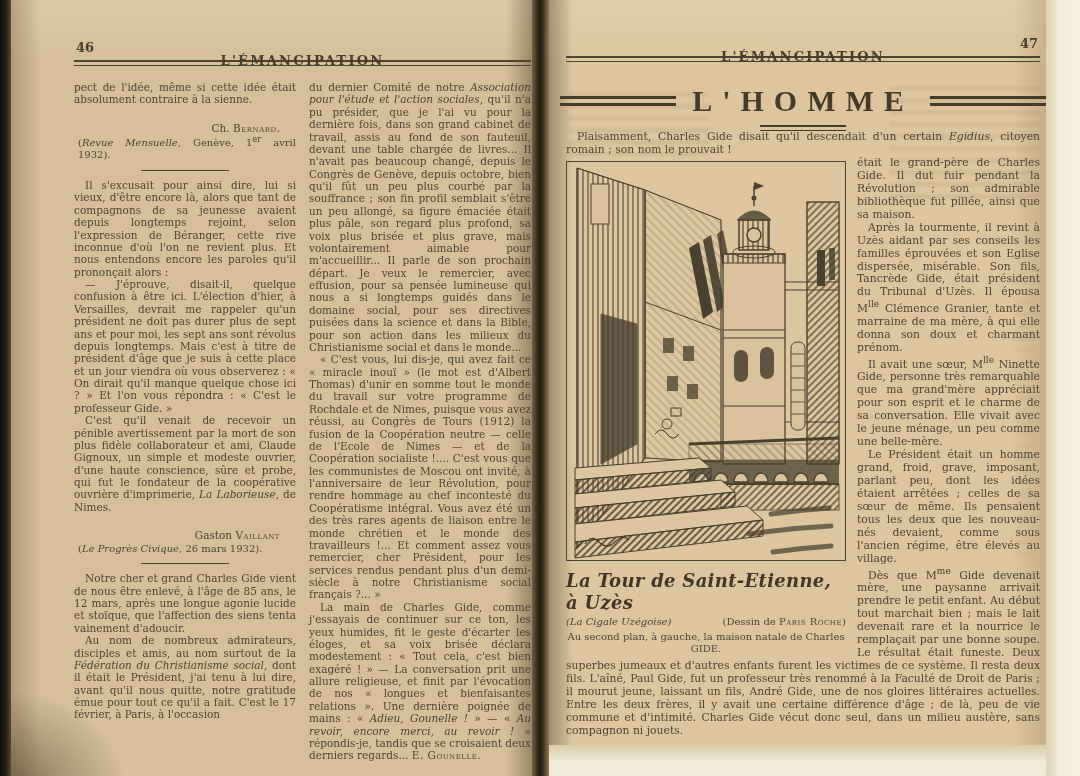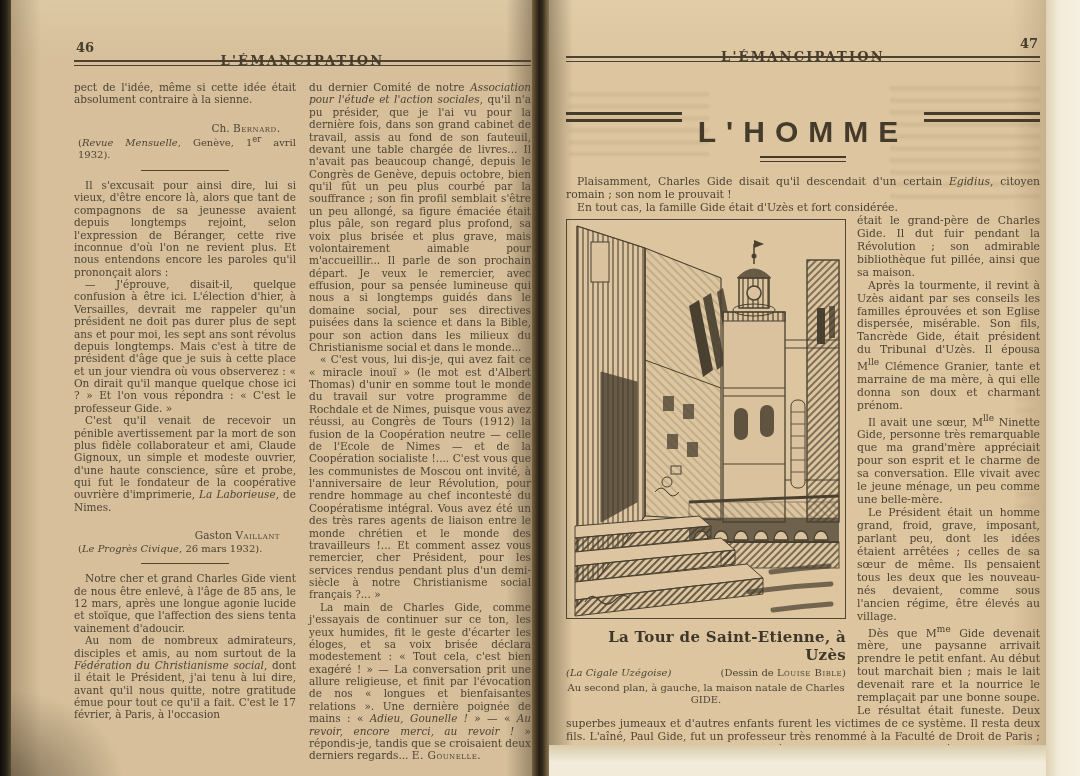--- a/index.html
+++ b/index.html
@@ -54,30 +54,30 @@
   .blk.sig{text-align:right;padding-right:16px;margin-top:16px;}
   .blk.src{font-size:10px;padding-left:4px;margin:1px 0 2px;}
   .sep{width:88px;border-top:1.2px solid #4e4434;margin:9px auto 8px;}
   .sc{font-variant:small-caps;letter-spacing:.5px;}
   
   .title-wrap{margin-top:22px;color:#453b2b;}
   .title-row{display:flex;align-items:center;justify-content:center;gap:16px;}
   .deco{width:116px;flex:0 0 auto;}
   .deco .b{height:3px;background:#453b2b;}
   .deco .b + .b{margin-top:4px;}
-  .big-title{font-family:Liberation Sans, sans-serif;font-weight:bold;font-size:30px;
-    letter-spacing:10px;white-space:nowrap;margin-top:31px;}
+  .big-title{font-family:Liberation Serif, serif;font-weight:bold;font-size:30px;
+    letter-spacing:10px;white-space:nowrap;}
   .title-under{width:86px;margin:7px auto 0;height:3px;
     border-top:2px solid #453b2b;border-bottom:1px solid #453b2b;}
   
-  .article{margin-top:14px;font-size:10.8px;line-height:1.2;text-align:justify;color:#4e4434;}
+  .article{font-size:10.8px;line-height:1.2;text-align:justify;color:#4e4434;}
   .figure{float:left;width:280px;margin:4px 11px 4px 0;}
   .fig-frame{border:1.5px solid #4f4534;height:398px;}
   .fig-frame svg{display:block;width:100%;height:100%;}
-  .fig-cap-title{margin-top:9px;text-align:right;font-weight:bold;font-size:15px;color:#3f372a;letter-spacing:.3px;}
+  .fig-cap-title{margin-top:9px;text-align:left;font-weight:bold;font-size:18px;color:#3f372a;letter-spacing:.3px;font-style:italic;}
   .fig-cap-row{display:flex;justify-content:space-between;font-size:10px;margin-top:3px;color:#4e4434;}
   .fig-cap-row .l{font-style:italic;}
   .fig-cap-note{text-align:center;font-size:10px;margin-top:3px;color:#4e4434;}
   
   .ghost{position:absolute;filter:blur(1.2px);opacity:.55;pointer-events:none;
     background:repeating-linear-gradient(180deg, rgba(113,92,60,.16) 0 5px, rgba(0,0,0,0) 5px 12px);}
   #ghost1{top:92px;left:20px;width:140px;height:64px;}
   #ghost2{top:86px;right:6px;width:150px;height:116px;}
   #ghost3{top:300px;right:10px;width:20px;height:260px;opacity:.25;}
 </style>
@@ -141,21 +141,20 @@
             <div class="b"></div>
             <div class="b"></div>
           </div>
       </div>
       <div class="title-under"></div>
     </div>
 
     <div class="article">
       <div>
           <div class="blk p">Plaisamment, Charles Gide disait qu'il descendait d'un certain <i>Egidius</i>, citoyen romain ; son nom le prouvait !</div>
-          <div class="blk p">En tout cas, la famille Gide était d'Uzès et fort considérée.</div>
         </div>
 
       <div class="figure">
         <div class="fig-frame">
 
           <svg viewBox="0 0 270 398">
             <defs>
               <pattern id="hA" width="5" height="5" patternUnits="userSpaceOnUse" patternTransform="rotate(45)">
                 <line x1="2" y1="0" x2="2" y2="5" stroke="#4a4030" stroke-width="1.6"></line>
               </pattern>
@@ -249,21 +248,21 @@
                 <path d="M202,390 q30,-4 58,-6"></path>
               </g>
 
               <path d="M14,382 q6,-10 14,-2 t16,0 t14,-2" stroke-width="1.2"></path>
             </g>
           </svg>
         </div>
         <div class="fig-cap-title">La Tour de Saint-Etienne, à Uzès</div>
         <div class="fig-cap-row">
           <span class="l">(<i>La Cigale Uzégoise</i>)</span>
-          <span class="r">(Dessin de <span class="sc">Louise Bible</span>)</span>
+          <span class="r">(Dessin de <span class="sc">Paris Roche</span>)</span>
         </div>
         <div class="fig-cap-note">Au second plan, à gauche, la maison natale de Charles GIDE.</div>
       </div>
 
       <div>
           <div class="blk p ni">était le grand-père de Charles Gide. Il dut fuir pendant la Révolution ; son admirable bibliothèque fut pillée, ainsi que sa maison.</div>
           <div class="blk p">Après la tourmente, il revint à Uzès aidant par ses conseils les familles éprouvées et son Eglise dispersée, misérable. Son fils, Tancrède Gide, était président du Tribunal d'Uzès. Il épousa M<sup>lle</sup> Clémence Granier, tante et marraine de ma mère, à qui elle donna son doux et charmant prénom.</div>
           <div class="blk p">Il avait une sœur, M<sup>lle</sup> Ninette Gide, personne très remarquable que ma grand'mère appréciait pour son esprit et le charme de sa conversation. Elle vivait avec le jeune ménage, un peu comme une belle-mère.</div>
           <div class="blk p">Le Président était un homme grand, froid, grave, imposant, parlant peu, dont les idées étaient arrêtées ; celles de sa sœur de même. Ils pensaient tous les deux que les nouveau-nés devaient, comme sous l'ancien régime, être élevés au village.</div>
           <div class="blk p">Dès que M<sup>me</sup> Gide devenait mère, une paysanne arrivait prendre le petit enfant. Au début tout marchait bien ; mais le lait devenait rare et la nourrice le remplaçait par une bonne soupe. Le résultat était funeste. Deux superbes jumeaux et d'autres enfants furent les victimes de ce système. Il resta deux fils. L'aîné, Paul Gide, fut un professeur très renommé à la Faculté de Droit de Paris ; il mourut jeune, laissant un fils, André Gide, une de nos gloires littéraires actuelles. Entre les deux frères, il y avait une certaine différence d'âge ; de là, peu de vie commune et d'intimité. Charles Gide vécut donc seul, dans un milieu austère, sans compagnon ni jouets.</div>

